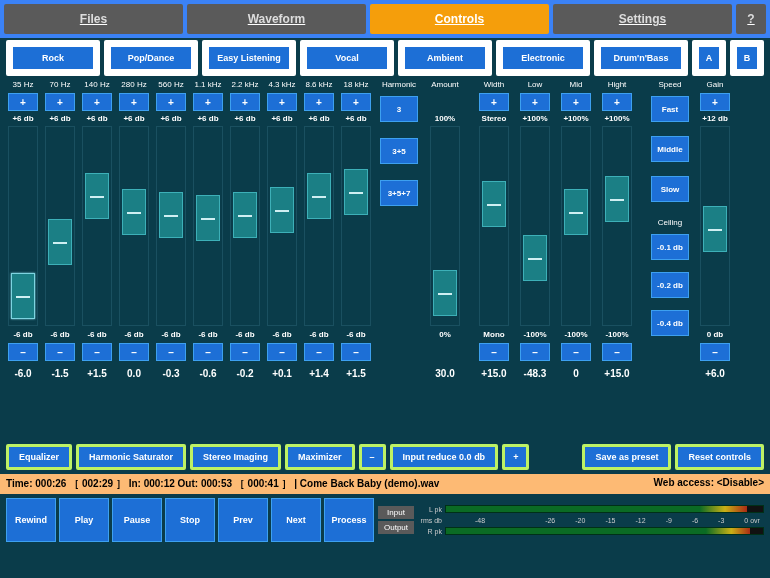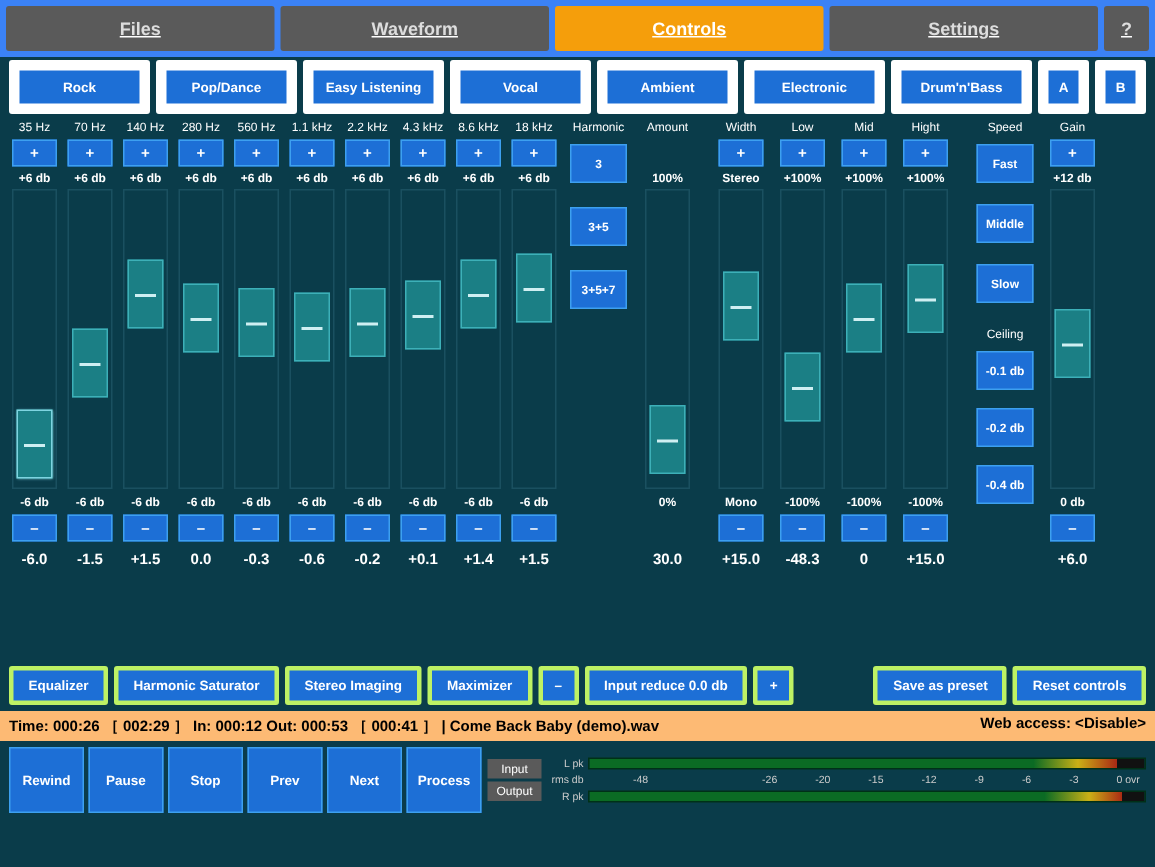--- a/index.html
+++ b/index.html
@@ -416,20 +416,21 @@
 </div>
 
 <div class="status">
   <span>Time: 000:26 ［ 002:29 ］ In: 000:12 Out: 000:53 ［ 000:41 ］  |   Come Back Baby (demo).wav</span>
   <span>Web access: &lt;Disable&gt;</span>
 </div>
 
 <div class="bottom">
   <div class="transport" id="transport">
       <div class="tbtn">Rewind</div>
+      <div class="tbtn">Play</div>
       <div class="tbtn">Pause</div>
       <div class="tbtn">Stop</div>
       <div class="tbtn">Prev</div>
       <div class="tbtn">Next</div>
       <div class="tbtn">Process</div>
     </div>
   <div class="meters">
     <div class="io-labels">
       <div class="io-lbl">Input</div>
       <div class="io-lbl">Output</div>

